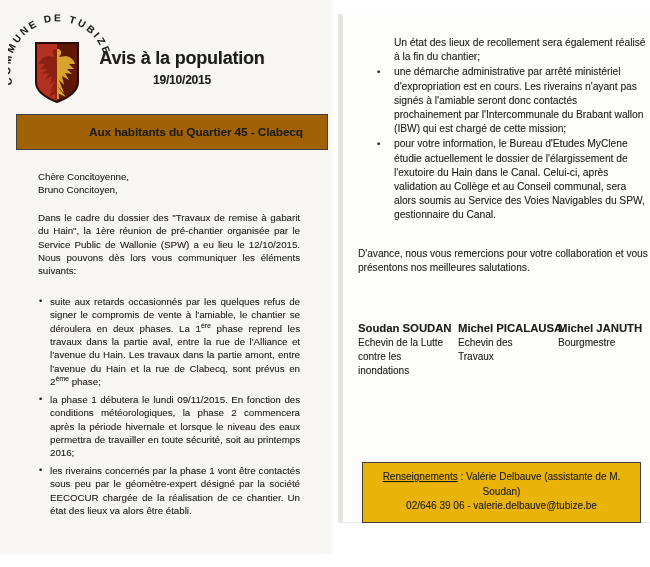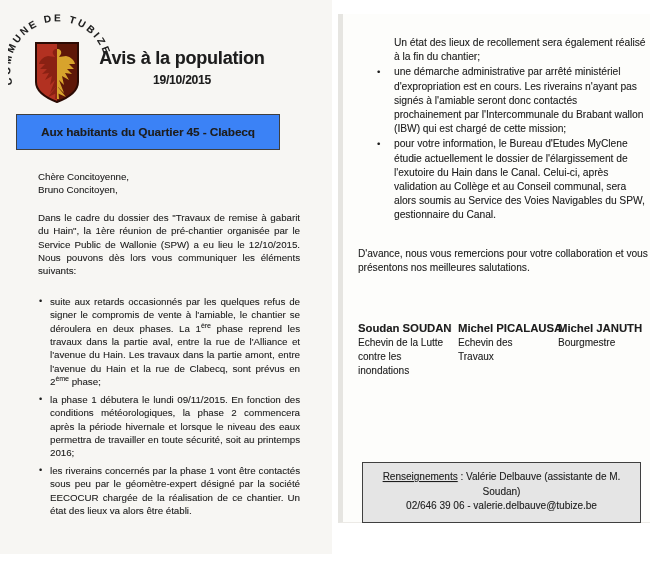--- a/index.html
+++ b/index.html
@@ -21,23 +21,23 @@
     background:#fdfdfb;border-left:5px solid #e6e5e1;border-bottom:1px solid #eceae6;
   }
 
   
   .logo{position:absolute;left:8px;top:0px;width:102px;height:116px;}
   .title-block{position:absolute;left:96px;top:48px;width:172px;text-align:center;}
   .title{font-size:18px;font-weight:bold;letter-spacing:-0.2px;}
   .date{font-size:12px;font-weight:bold;margin-top:4px;letter-spacing:-0.2px;}
   .banner{
     position:absolute;left:16px;top:114px;width:262px;height:34px;
-    border:1.6px solid #3f3f3f;background:#3b82f6;
+    border:1.6px solid #3f3f3f;background:#a16207;
     display:flex;align-items:center;justify-content:center;
-    font-weight:bold;font-size:11.8px;letter-spacing:-0.1px;
+    font-weight:bold;font-size:11.8px;letter-spacing:-0.1px;padding-left:48px;
   }
   .lp-body{position:absolute;left:38px;top:170px;width:262px;font-size:9.7px;line-height:13.4px;}
   .salutation{white-space:pre-line;}
   .intro{margin-top:14px;text-align:justify;}
   .lp-bullets{margin-top:17px;}
   .bullet{display:flex;margin-bottom:4px;}
   .bullet .dot{flex:0 0 11px;padding-left:1px;font-size:9px;}
   .bullet .btext{flex:1;text-align:justify;}
   sup{font-size:7px;line-height:0;vertical-align:super;}
 
@@ -50,21 +50,21 @@
   .closing{position:absolute;left:358px;top:247px;width:292px;font-size:10.1px;line-height:14.2px;}
   .signatures{position:absolute;left:358px;top:322px;width:292px;display:flex;}
   .sig{box-sizing:border-box;}
   .sig.c1{width:100px;}
   .sig.c2{width:100px;}
   .sig.c3{width:92px;}
   .sig-name{font-weight:bold;font-size:11.3px;white-space:nowrap;}
   .sig-role{font-size:10px;line-height:14px;margin-top:2px;padding-right:10px;}
   .contact-box{
     position:absolute;left:362px;top:462px;width:269px;
-    border:1.6px solid #3f3f3f;background:#e5e5e5;
+    border:1.6px solid #3f3f3f;background:#eab308;
     padding:7px 4px 8px 4px;text-align:center;
     font-size:10px;line-height:14.5px;
   }
   .u{text-decoration:underline;}
 </style>
 </head>
 <body>
 
 <div class="canvas doc-ink">
 

